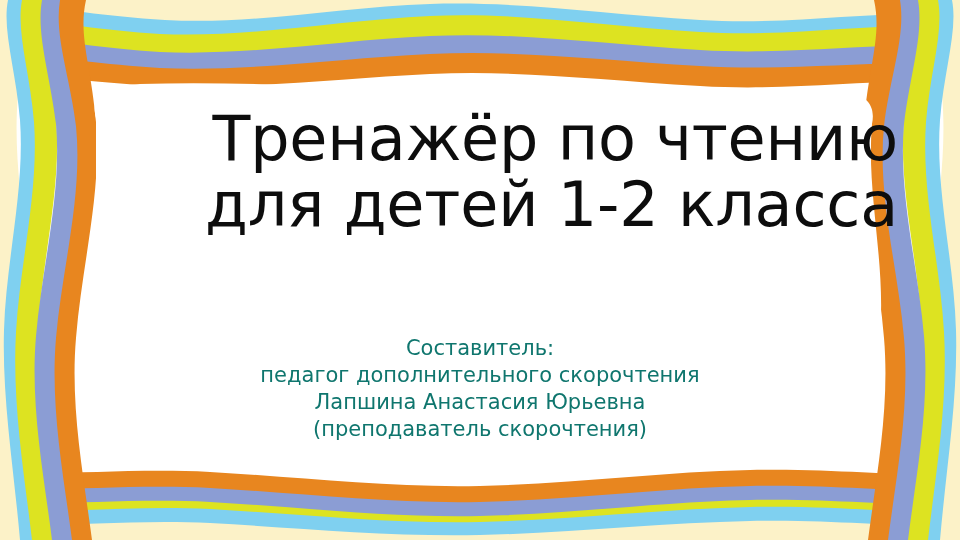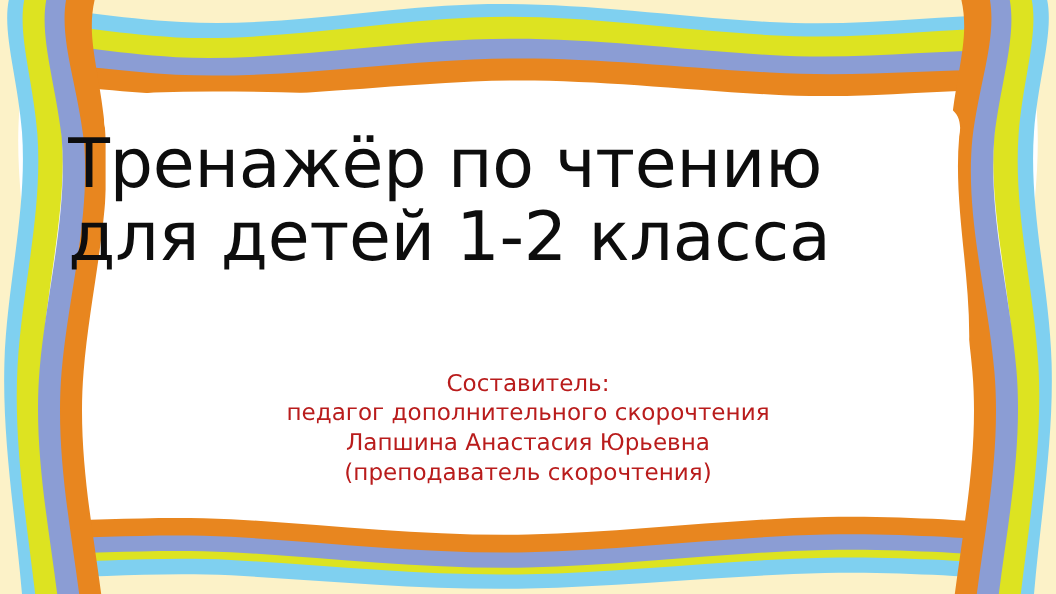--- a/index.html
+++ b/index.html
@@ -36,23 +36,23 @@
     left: 62px;
     top: 42px;
     width: 836px;
     height: 456px;
   }
 
   
   .title-block {
     position: absolute;
     left: 0;
-    top: 74px;
+    top: 64px;
     width: 836px;
-    text-align: left;
+    text-align: right;
   }
   .title-line {
     font-size: 62px;
     line-height: 66px;
     font-weight: 400;
     color: #0d0d0d;
     letter-spacing: -0.2px;
     white-space: nowrap;
   }
 
@@ -61,21 +61,21 @@
     position: absolute;
     left: 0;
     top: 293px;
     width: 836px;
     text-align: center;
   }
   .subtitle-line {
     font-size: 21px;
     line-height: 27px;
     font-weight: 400;
-    color: #b91c1c;
+    color: #0f766e;
     white-space: nowrap;
   }
 </style>
 </head>
 <body>
 
 <div class="slide">
 
   <svg class="frame-art" viewBox="0 0 960 540" preserveAspectRatio="none">
 

